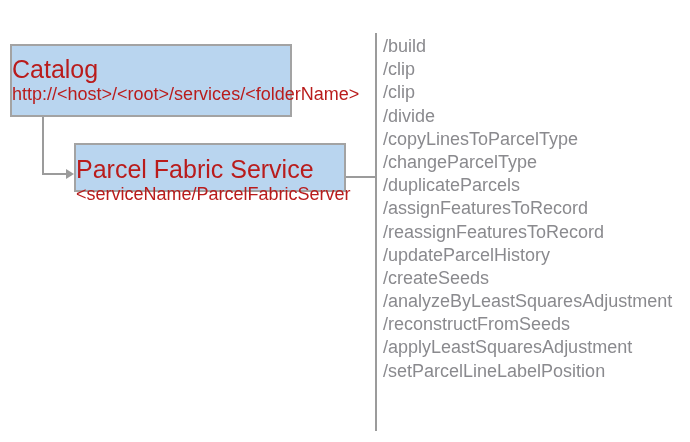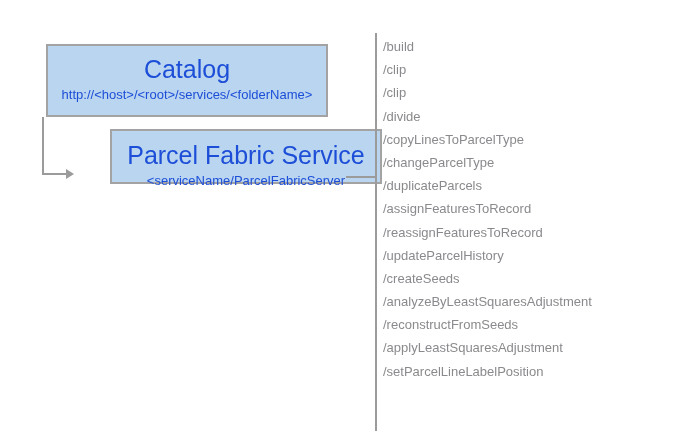--- a/index.html
+++ b/index.html
@@ -14,47 +14,46 @@
     height: 442px;
     background: #ffffff;
     overflow: hidden;
   }
   
   .node-box {
     position: absolute;
     box-sizing: border-box;
     background: #b9d5ef;
     border: 2px solid #a3a3a3;
-    text-align: center;
-    color: #1d4ed8;
-    margin-left: 36px;
+    text-align: left;
+    color: #b91c1c;
   }
   .box-catalog {
     left: 10px; top: 44px;
     width: 282px; height: 73px;
   }
   .box-service {
-    left: 74px; top: 129px;
-    width: 272px; height: 55px;
+    left: 74px; top: 143px;
+    width: 272px; height: 49px;
   }
   .node-title {
     font-size: 25px;
     line-height: 30px;
     margin-top: 8px;
     letter-spacing: 0px;
     white-space: nowrap;
   }
   .box-service .node-title { margin-top: 9px; }
   .node-subtitle {
-    font-size: 13px;
+    font-size: 18px;
     line-height: 17px;
     margin-top: 2px;
     white-space: nowrap;
   }
-  .box-service .node-subtitle { font-size: 13px; }
+  .box-service .node-subtitle { font-size: 18px; }
   
   .line {
     position: absolute;
     background: #9b9b9b;
   }
   .conn1-v { left: 42px; top: 117px; width: 2px; height: 58px; }
   .conn1-h { left: 42px; top: 173px; width: 25px; height: 2px; }
   .arrowhead {
     position: absolute;
     left: 66px; top: 169px;
@@ -64,21 +63,21 @@
     border-left: 8px solid #9b9b9b;
   }
   .conn2-h { left: 346px; top: 176px; width: 29px; height: 2px; }
   .divider-v { left: 375px; top: 33px; width: 2px; height: 398px; }
   
   .ops-list {
     position: absolute;
     left: 383px;
     top: 35px;
     color: #8a8a8e;
-    font-size: 13px;
+    font-size: 18px;
   }
   .op-item {
     height: 23.2px;
     line-height: 23.2px;
     white-space: nowrap;
   }
 </style>
 </head>
 <body>
 

